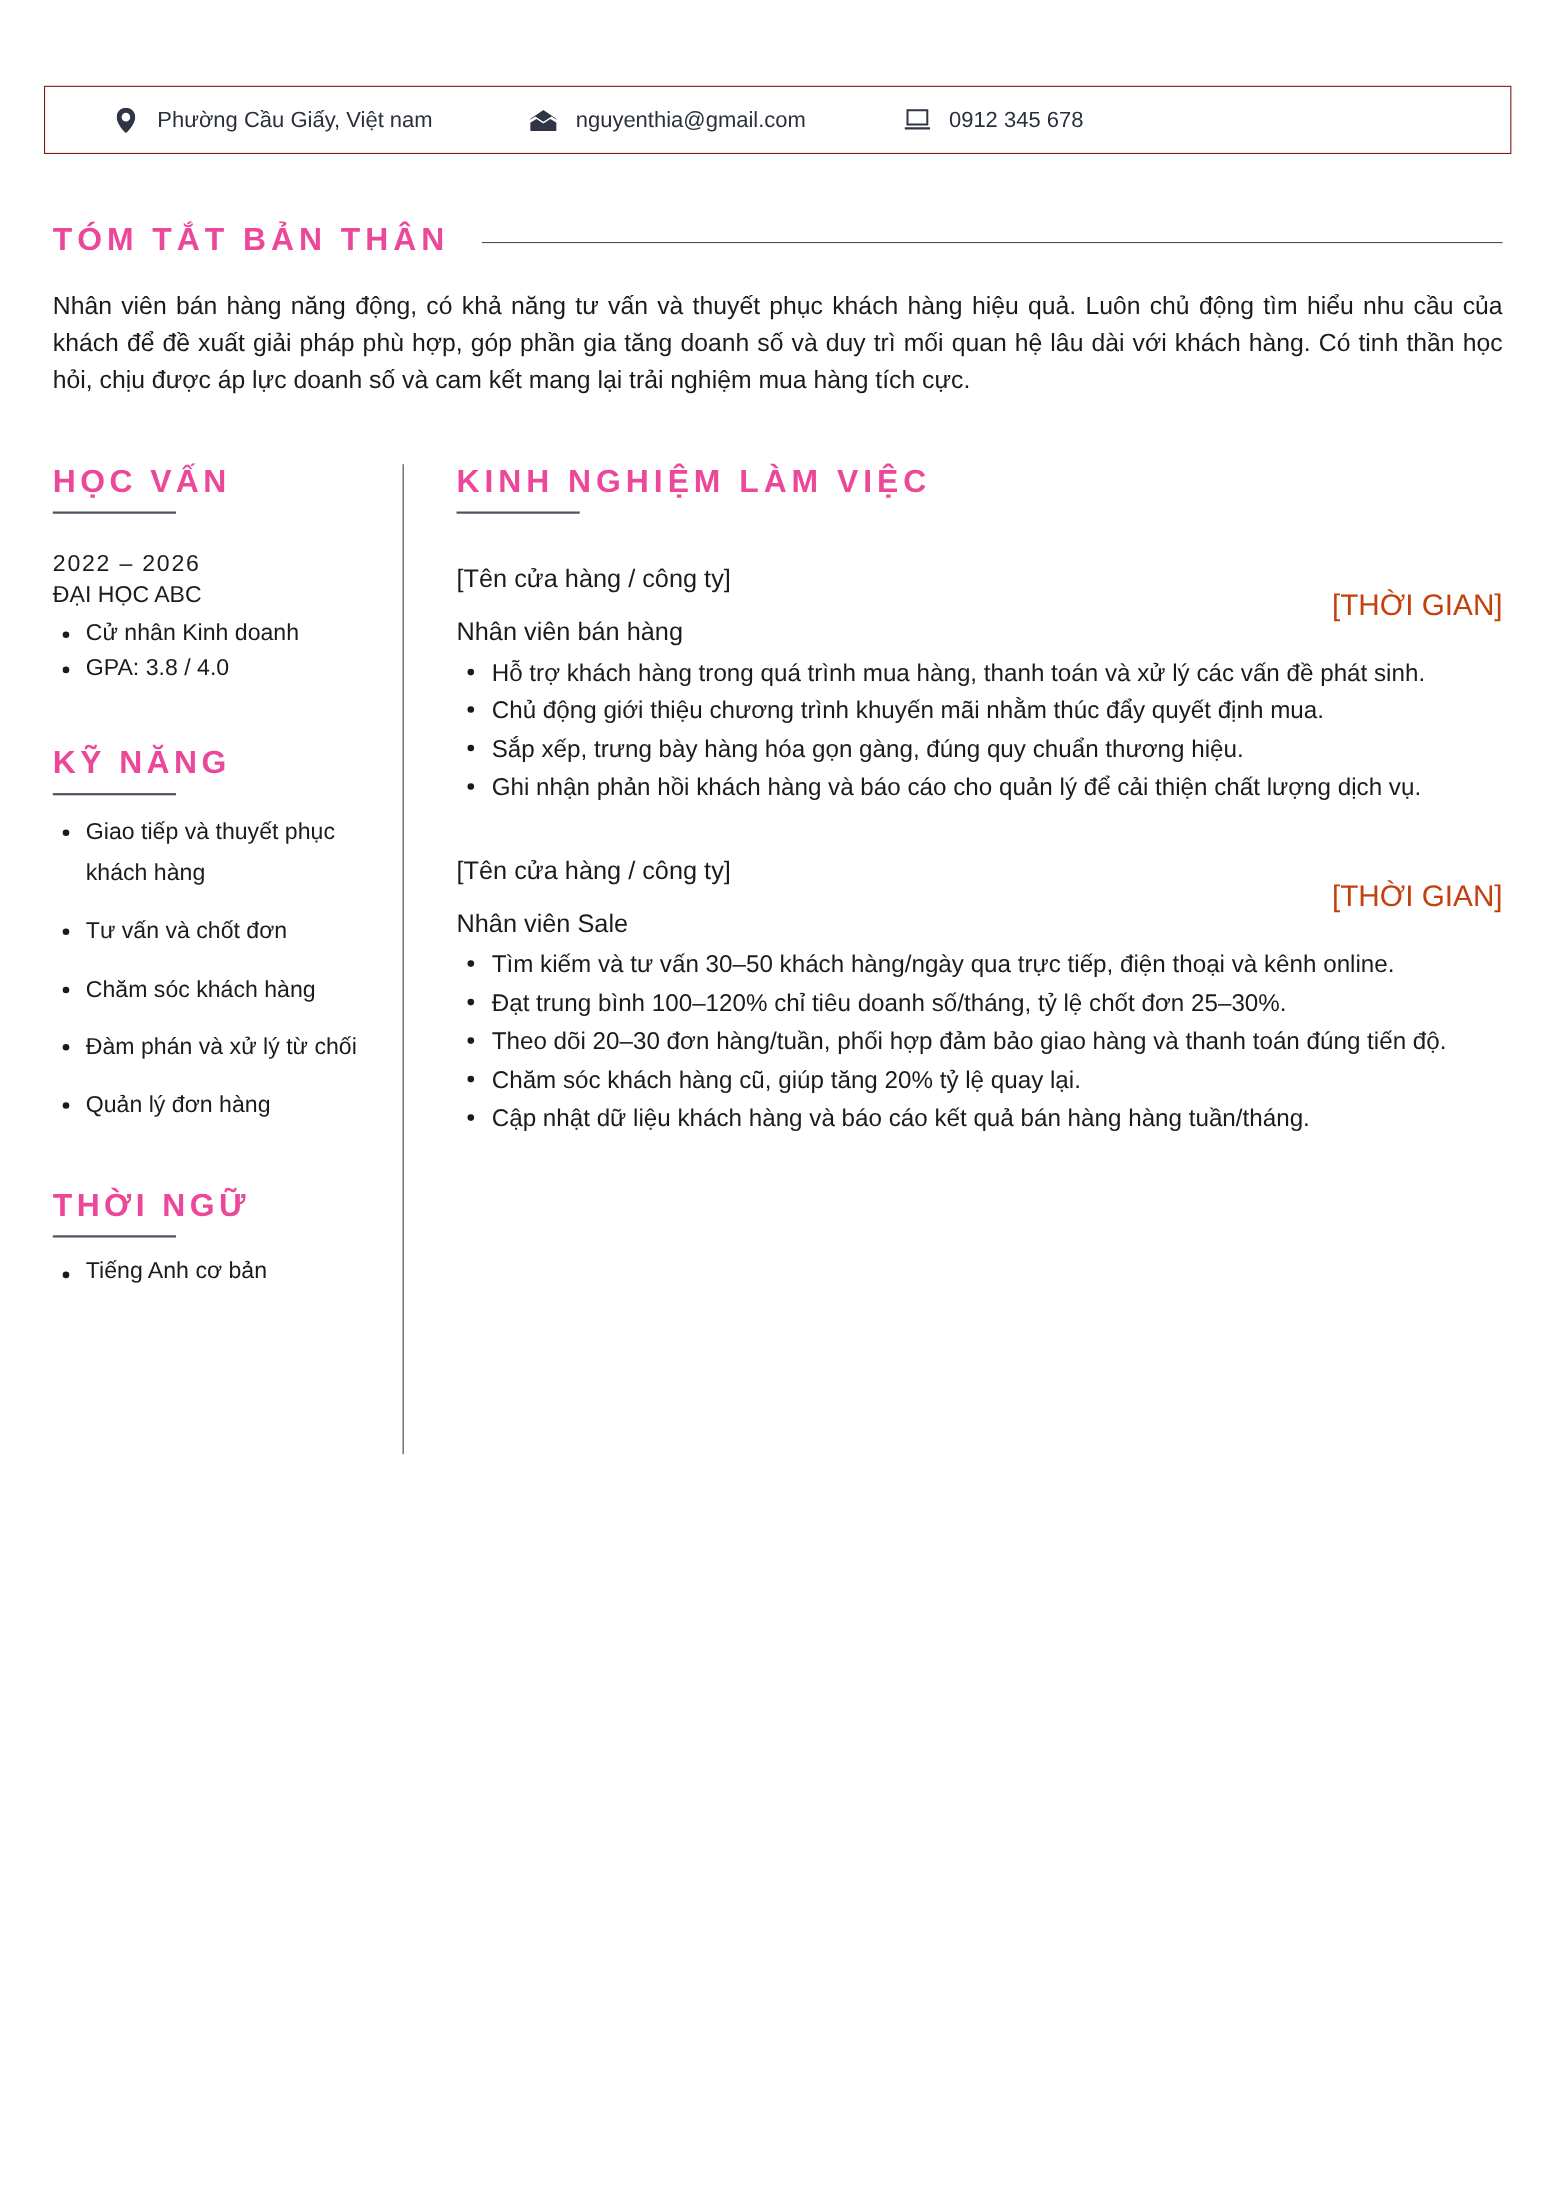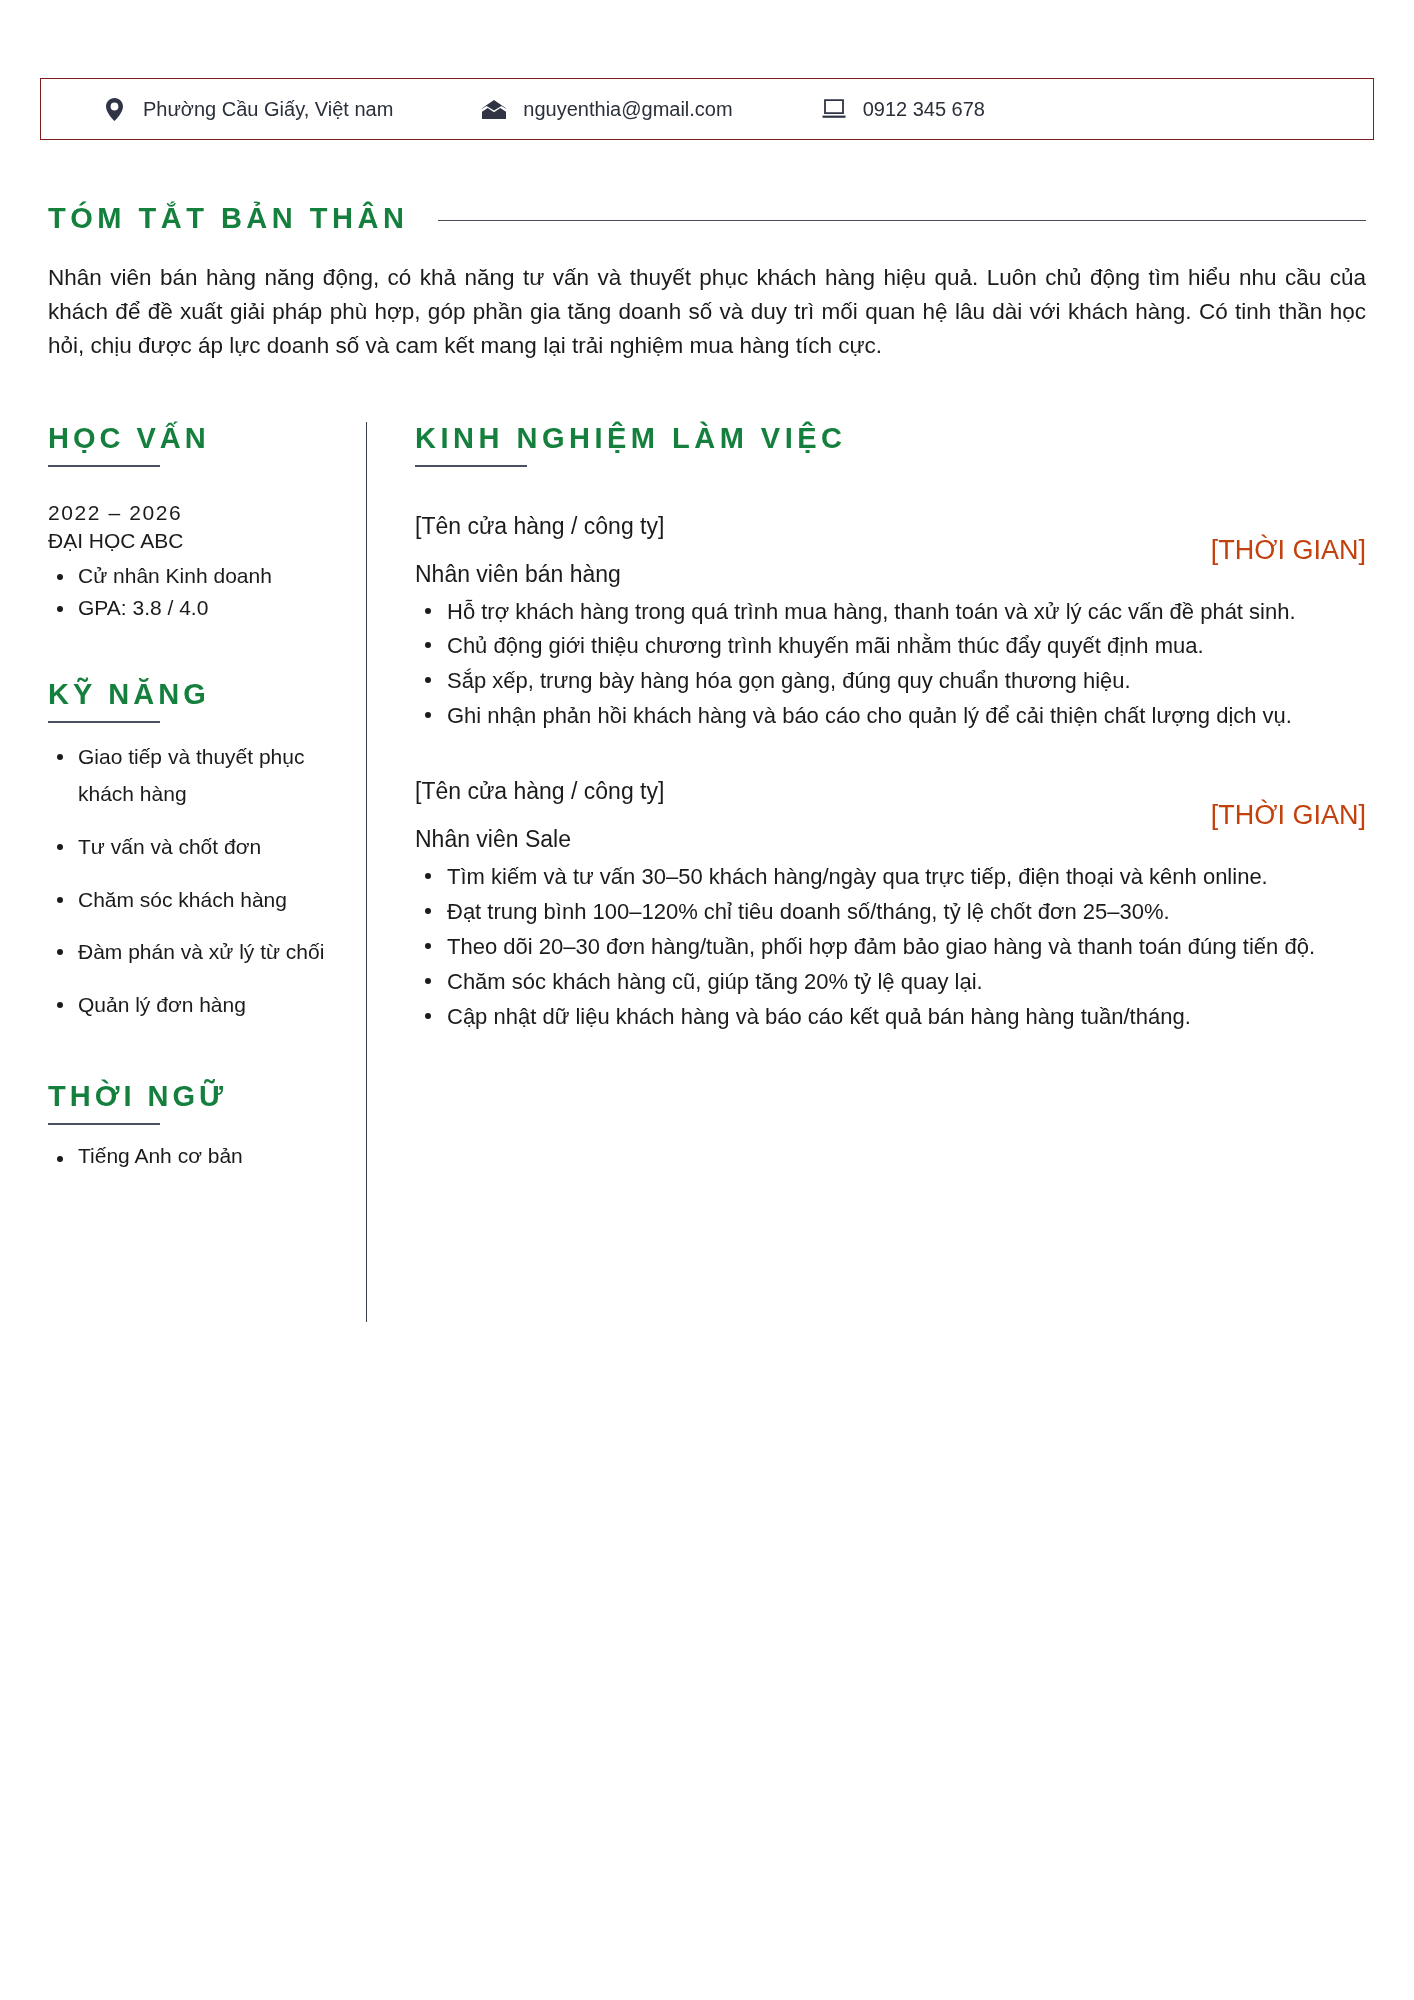--- a/index.html
+++ b/index.html
@@ -74,21 +74,21 @@
 
   
   .sec-head-row {
     display: flex;
     align-items: center;
   }
   .sec-title {
     font-size: 29px;
     font-weight: 700;
     letter-spacing: 4.5px;
-    color: #15803d;
+    color: #ec4899;
     white-space: nowrap;
   }
   .sec-rule-long {
     flex: 1;
     height: 1px;
     background: #4a4f5c;
     margin-left: 30px;
     margin-top: 4px;
   }
   .sec-rule-short {

